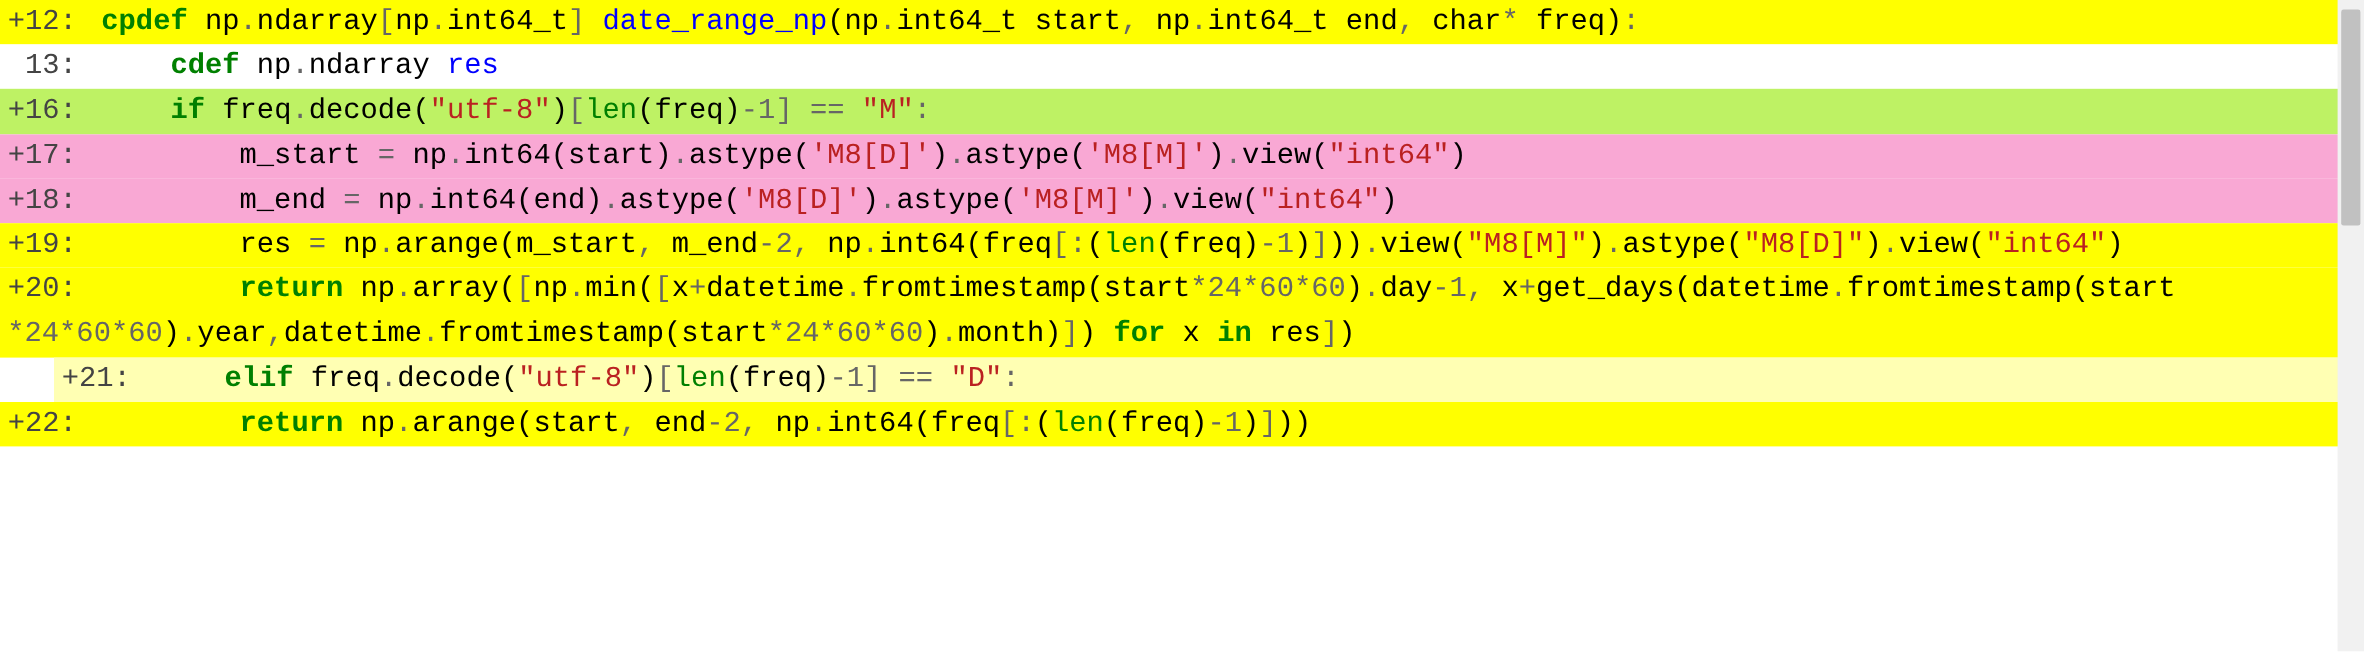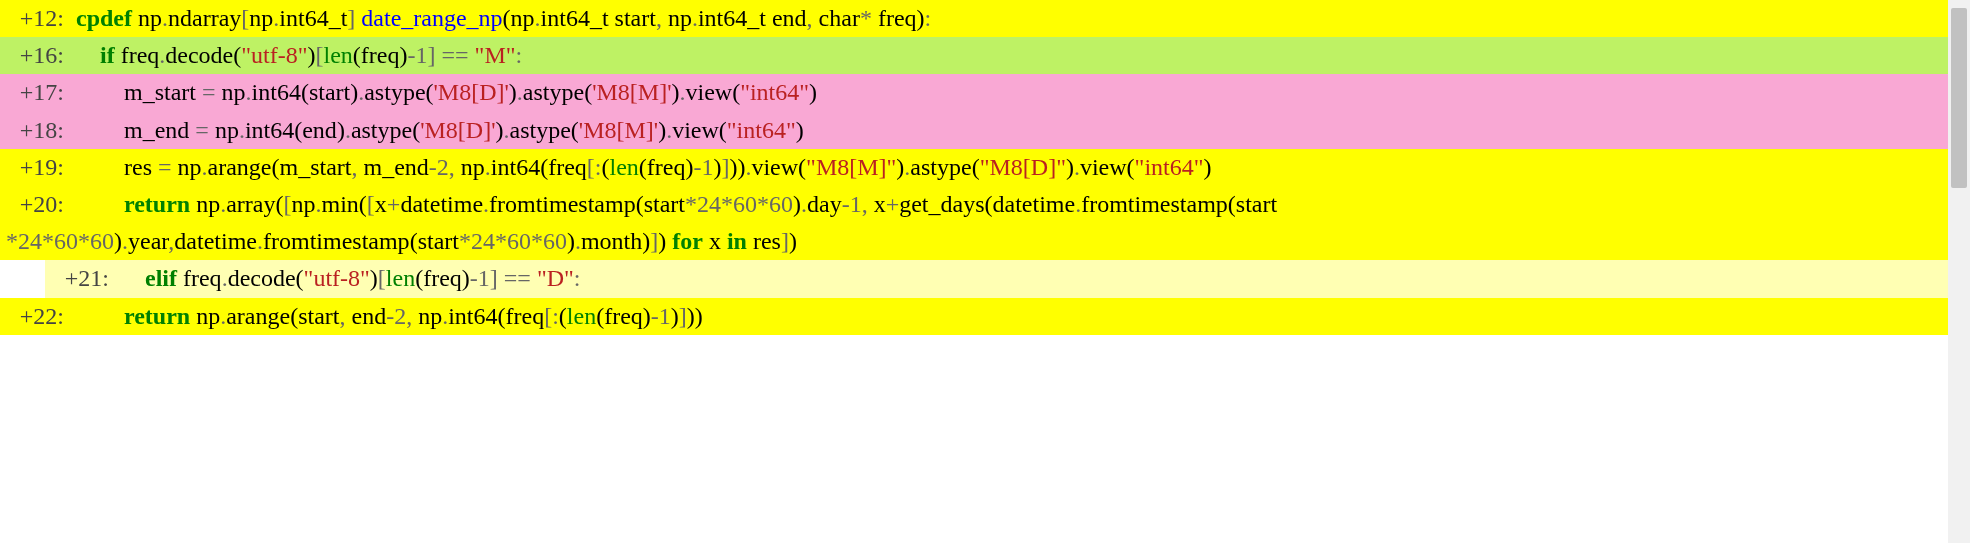--- a/index.html
+++ b/index.html
@@ -13,21 +13,20 @@
     width: 1970px;
   }
   .viewport {
     position: relative;
     width: 1970px;
     height: 543px;
     overflow: hidden;
   }
   .code-area {
     width: 1960px;
-    font-family: Liberation Serif, serif;
   }
   .scrollbar {
     position: absolute;
     top: 0;
     right: 0;
     width: 22px;
     height: 100%;
     background: #f1f1f1;
   }
   .scrollbar .thumb {
@@ -67,20 +66,21 @@
   .tok-builtin{ color: #008000; }
 </style>
 </head>
 <body>
 
 <div class="viewport">
 <div class="code-area">
 
 <div class="line hl-4"><span class="gutter">+12:</span><span> </span><span class="tok-kw1">cpdef</span><span> </span><span class="tok-ident">np</span><span class="tok-op">.</span><span class="tok-ident">ndarray</span><span class="tok-op">[</span><span class="tok-ident">np</span><span class="tok-op">.</span><span class="tok-ident">int64_t</span><span class="tok-op">]</span><span> </span><span class="tok-type">date_range_np</span><span class="tok-paren">(</span><span class="tok-ident">np</span><span class="tok-op">.</span><span class="tok-ident">int64_t</span><span> </span><span class="tok-ident">start</span><span class="tok-op">,</span><span> </span><span class="tok-ident">np</span><span class="tok-op">.</span><span class="tok-ident">int64_t</span><span> </span><span class="tok-ident">end</span><span class="tok-op">,</span><span> </span><span class="tok-ident">char</span><span class="tok-op">*</span><span> </span><span class="tok-ident">freq</span><span class="tok-paren">)</span><span class="tok-op">:</span></div>
 
+<div class="line hl-0"><span class="gutter"> 13:</span><span>     </span><span class="tok-kw1">cdef</span><span> </span><span class="tok-ident">np</span><span class="tok-op">.</span><span class="tok-ident">ndarray</span><span> </span><span class="tok-type">res</span></div>
 
 
 
 <div class="line hl-1"><span class="gutter">+16:</span><span>     </span><span class="tok-kw1">if</span><span> </span><span class="tok-ident">freq</span><span class="tok-op">.</span><span class="tok-ident">decode</span><span class="tok-paren">(</span><span class="tok-str">"utf-8"</span><span class="tok-paren">)</span><span class="tok-op">[</span><span class="tok-builtin">len</span><span class="tok-paren">(</span><span class="tok-ident">freq</span><span class="tok-paren">)</span><span class="tok-op">-</span><span class="tok-num">1</span><span class="tok-op">]</span><span> </span><span class="tok-op">==</span><span> </span><span class="tok-str">"M"</span><span class="tok-op">:</span></div>
 
 <div class="line hl-3"><span class="gutter">+17:</span><span>         </span><span class="tok-ident">m_start</span><span> </span><span class="tok-op">=</span><span> </span><span class="tok-ident">np</span><span class="tok-op">.</span><span class="tok-ident">int64</span><span class="tok-paren">(</span><span class="tok-ident">start</span><span class="tok-paren">)</span><span class="tok-op">.</span><span class="tok-ident">astype</span><span class="tok-paren">(</span><span class="tok-str">'M8[D]'</span><span class="tok-paren">)</span><span class="tok-op">.</span><span class="tok-ident">astype</span><span class="tok-paren">(</span><span class="tok-str">'M8[M]'</span><span class="tok-paren">)</span><span class="tok-op">.</span><span class="tok-ident">view</span><span class="tok-paren">(</span><span class="tok-str">"int64"</span><span class="tok-paren">)</span></div>
 
 <div class="line hl-3"><span class="gutter">+18:</span><span>         </span><span class="tok-ident">m_end</span><span> </span><span class="tok-op">=</span><span> </span><span class="tok-ident">np</span><span class="tok-op">.</span><span class="tok-ident">int64</span><span class="tok-paren">(</span><span class="tok-ident">end</span><span class="tok-paren">)</span><span class="tok-op">.</span><span class="tok-ident">astype</span><span class="tok-paren">(</span><span class="tok-str">'M8[D]'</span><span class="tok-paren">)</span><span class="tok-op">.</span><span class="tok-ident">astype</span><span class="tok-paren">(</span><span class="tok-str">'M8[M]'</span><span class="tok-paren">)</span><span class="tok-op">.</span><span class="tok-ident">view</span><span class="tok-paren">(</span><span class="tok-str">"int64"</span><span class="tok-paren">)</span></div>
 
 <div class="line hl-4"><span class="gutter">+19:</span><span>         </span><span class="tok-ident">res</span><span> </span><span class="tok-op">=</span><span> </span><span class="tok-ident">np</span><span class="tok-op">.</span><span class="tok-ident">arange</span><span class="tok-paren">(</span><span class="tok-ident">m_start</span><span class="tok-op">,</span><span> </span><span class="tok-ident">m_end</span><span class="tok-op">-</span><span class="tok-num">2</span><span class="tok-op">,</span><span> </span><span class="tok-ident">np</span><span class="tok-op">.</span><span class="tok-ident">int64</span><span class="tok-paren">(</span><span class="tok-ident">freq</span><span class="tok-op">[</span><span class="tok-op">:</span><span class="tok-paren">(</span><span class="tok-builtin">len</span><span class="tok-paren">(</span><span class="tok-ident">freq</span><span class="tok-paren">)</span><span class="tok-op">-</span><span class="tok-num">1</span><span class="tok-paren">)</span><span class="tok-op">]</span><span class="tok-paren">)</span><span class="tok-paren">)</span><span class="tok-op">.</span><span class="tok-ident">view</span><span class="tok-paren">(</span><span class="tok-str">"M8[M]"</span><span class="tok-paren">)</span><span class="tok-op">.</span><span class="tok-ident">astype</span><span class="tok-paren">(</span><span class="tok-str">"M8[D]"</span><span class="tok-paren">)</span><span class="tok-op">.</span><span class="tok-ident">view</span><span class="tok-paren">(</span><span class="tok-str">"int64"</span><span class="tok-paren">)</span></div>

